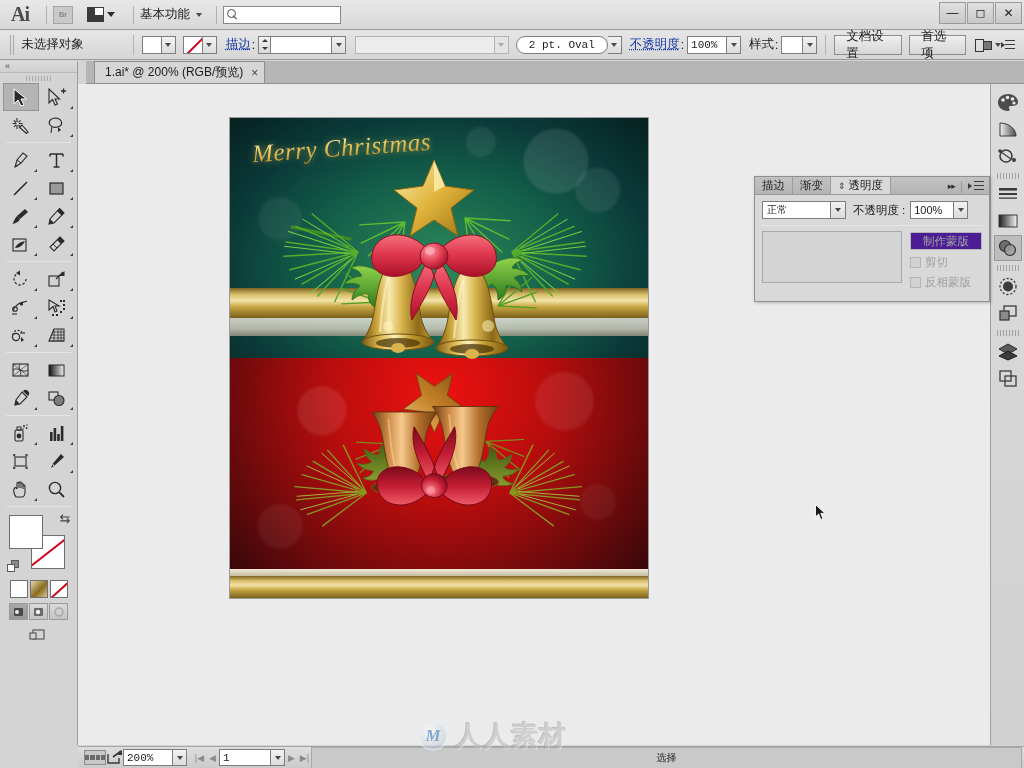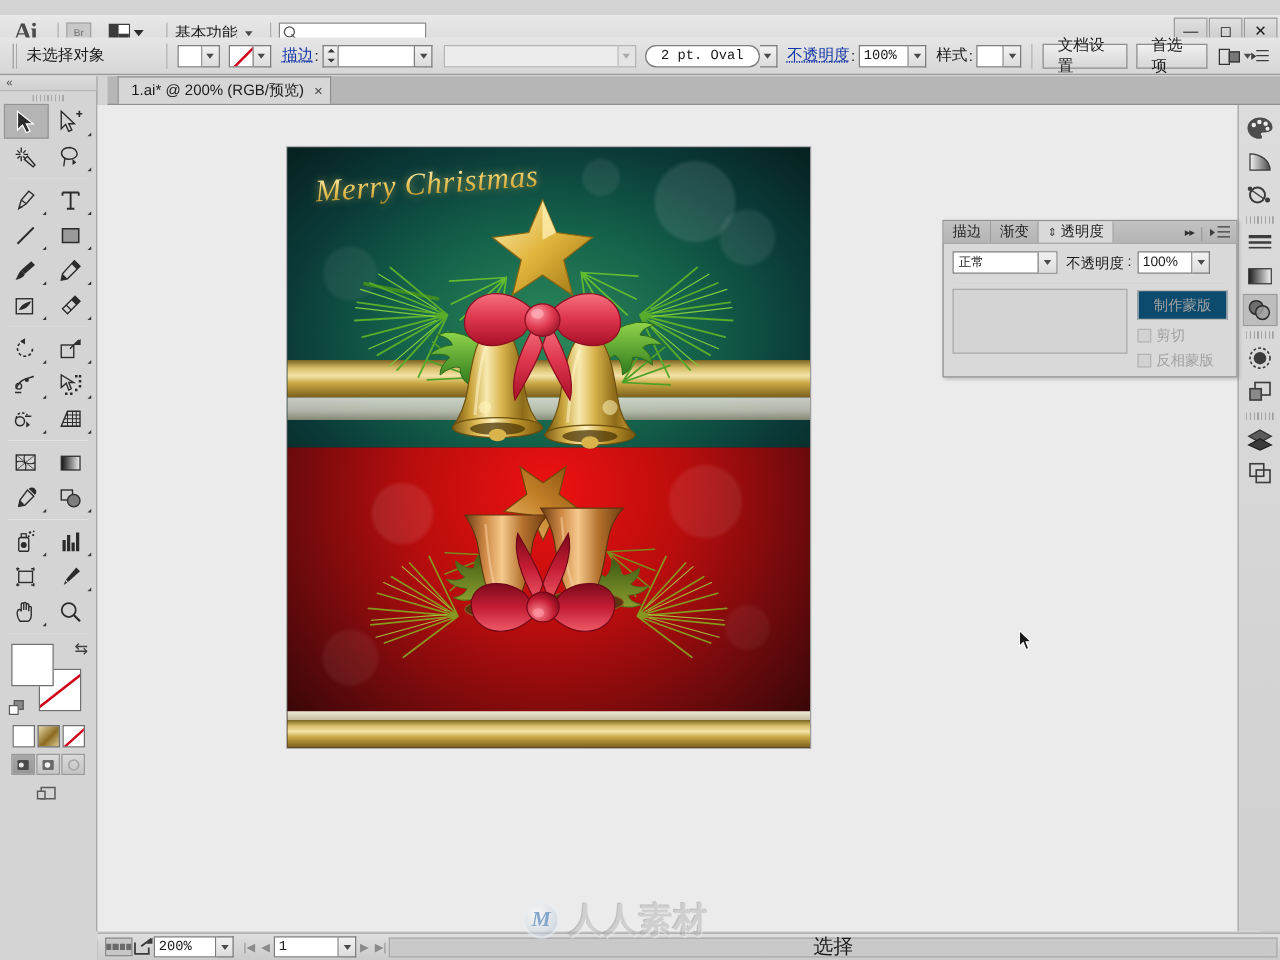--- a/index.html
+++ b/index.html
@@ -8,21 +8,21 @@
     font-family: "Liberation Sans", sans-serif;
     font-size: 12px;
     background:#d4d4d4;
     color:#1a1a1a;
     -webkit-font-smoothing: none;
   }
   .app { position:relative; width:1024px; height:768px; }
 
   
   .menubar{
-    position:absolute; left:0; top:12px; width:1024px; height:30px;
+    position:absolute; left:0; top:0; width:1024px; height:30px;
     background:linear-gradient(#e8e8e8,#d8d8d8);
     border-bottom:1px solid #9a9a9a;
     display:flex; align-items:center;
   }
   .ai-logo{
     width:40px; height:30px; display:flex; align-items:center; justify-content:center;
     font-family:"Liberation Serif", serif; font-size:20px; font-weight:bold;
     color:#4b4b4b; letter-spacing:-1px;
   }
   .menu-items{ display:flex; align-items:center; height:30px; }
@@ -330,23 +330,23 @@
     width:17px;height:15px;position:relative;
   }
   .sb-field{
     height:17px;background:#fff;border:1px solid #7c7c7c;
     display:flex;align-items:center;padding-left:3px;font-size:11px;
     font-family:"Liberation Mono",monospace;
   }
   .navbtn{ width:13px;height:16px;display:flex;align-items:center;justify-content:center; }
   .navbtn span{ font-size:9px;color:#8a8a8a; }
   .sb-status{
-    flex:1;height:16px;background:#c9c9c9;border:1px solid #a9a9a9;
+    flex:1;height:22px;background:#c9c9c9;border:1px solid #a9a9a9;
     display:flex;align-items:center;justify-content:center;
-    font-size:16px;color:#1b1b1b;margin-right:2px;
+    font-size:10px;color:#1b1b1b;margin-right:2px;
   }
   .dockstrip{
     position:absolute;right:0;top:84px;width:34px;height:661px;
     background:linear-gradient(#dcdcdc,#d0d0d0);border-left:1px solid #a0a0a0;
     padding-top:4px;
   }
   .dockbtn{
     width:28px;height:26px;margin:1px auto;display:flex;
     align-items:center;justify-content:center;
   }
@@ -389,21 +389,21 @@
     width:15px;height:16px;background:linear-gradient(#f2f2f2,#dcdcdc);
     border-left:1px solid #7d7d7d;display:flex;align-items:center;justify-content:center;
   }
   .pn-divider{ height:1px;background:#b4b4b4;margin:6px 0 5px;border-bottom:1px solid #e6e6e6; }
   .pn-row2{ display:flex;gap:8px; }
   .thumbbox{
     width:140px;height:52px;background:#d4d4d4;border:1px solid #a9a9a9;
   }
   .pn-right{ flex:1;display:flex;flex-direction:column;gap:5px;padding-top:1px; }
   .dim-btn{
-    height:24px;background:#0c4a6e;border:1px solid #b6b6b6;
+    height:18px;background:#4c1d95;border:1px solid #b6b6b6;
     display:flex;align-items:center;justify-content:center;
     font-size:11.5px;color:#a2a2a2;
   }
   .chk-row{ display:flex;align-items:center;gap:4px;font-size:11.5px;color:#a2a2a2; }
   .chk{ width:11px;height:11px;background:#d2d2d2;border:1px solid #b4b4b4; }
 
   
   .watermark{
     position:absolute;left:418px;bottom:14px;
     display:flex;align-items:center;gap:7px;opacity:.55;pointer-events:none;

